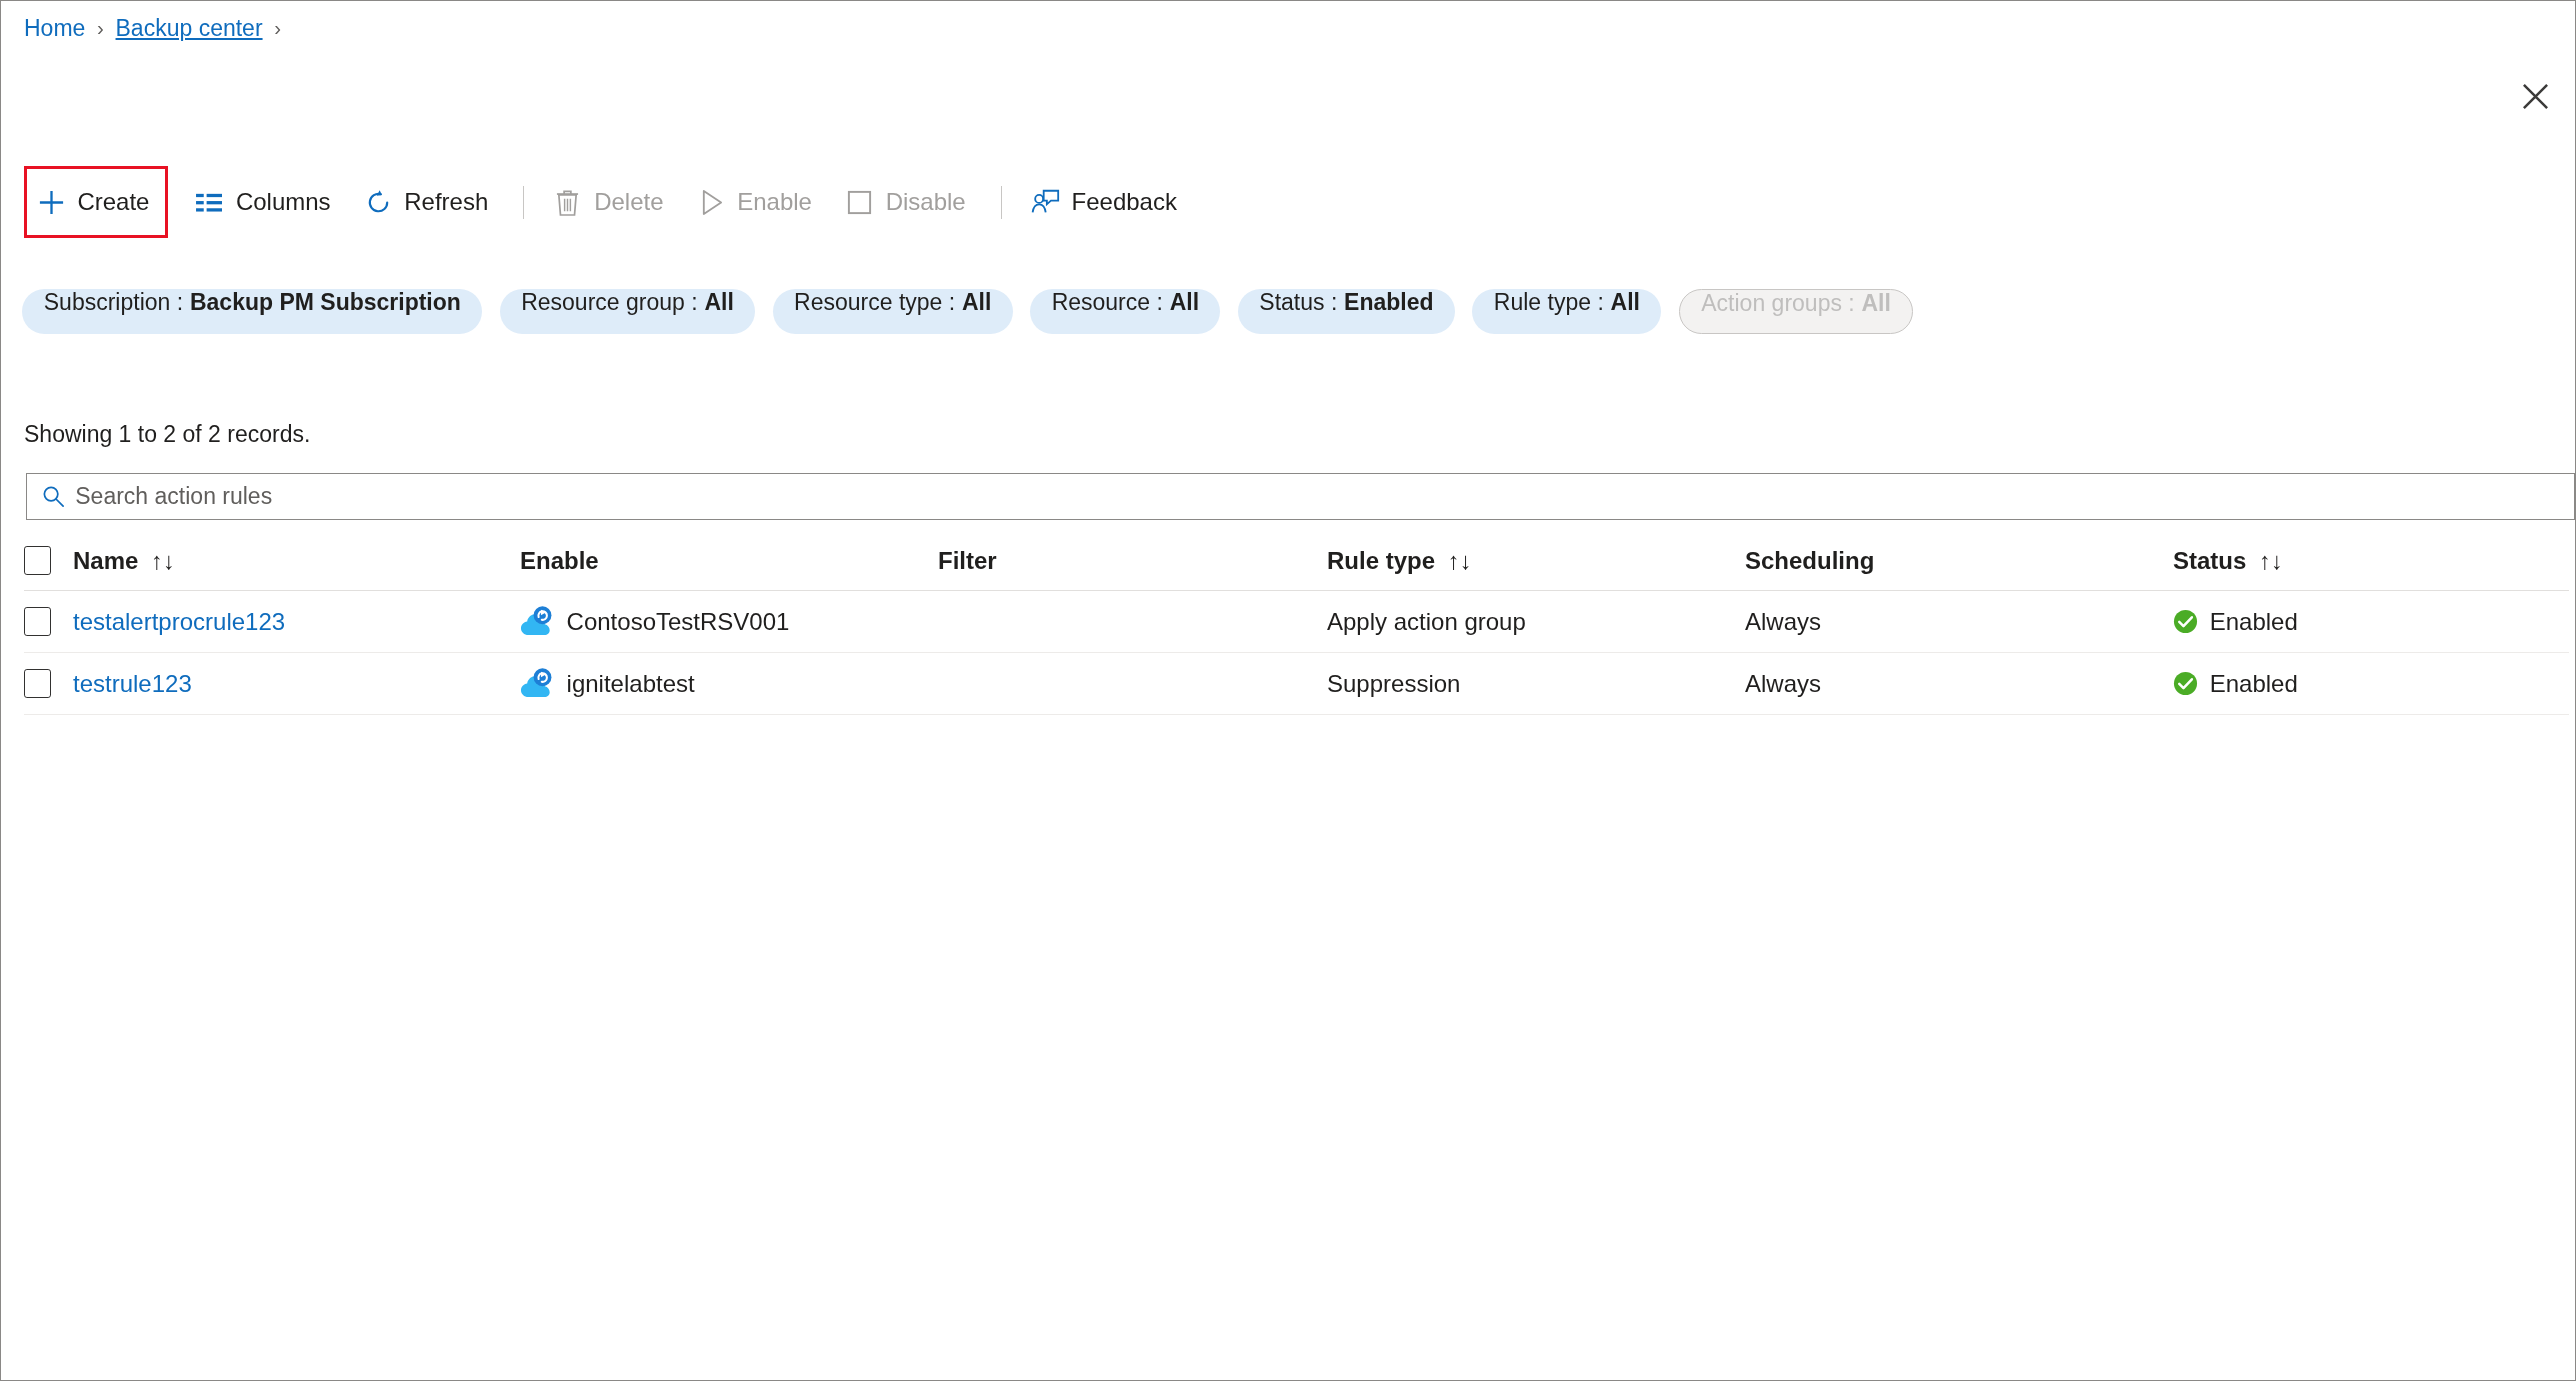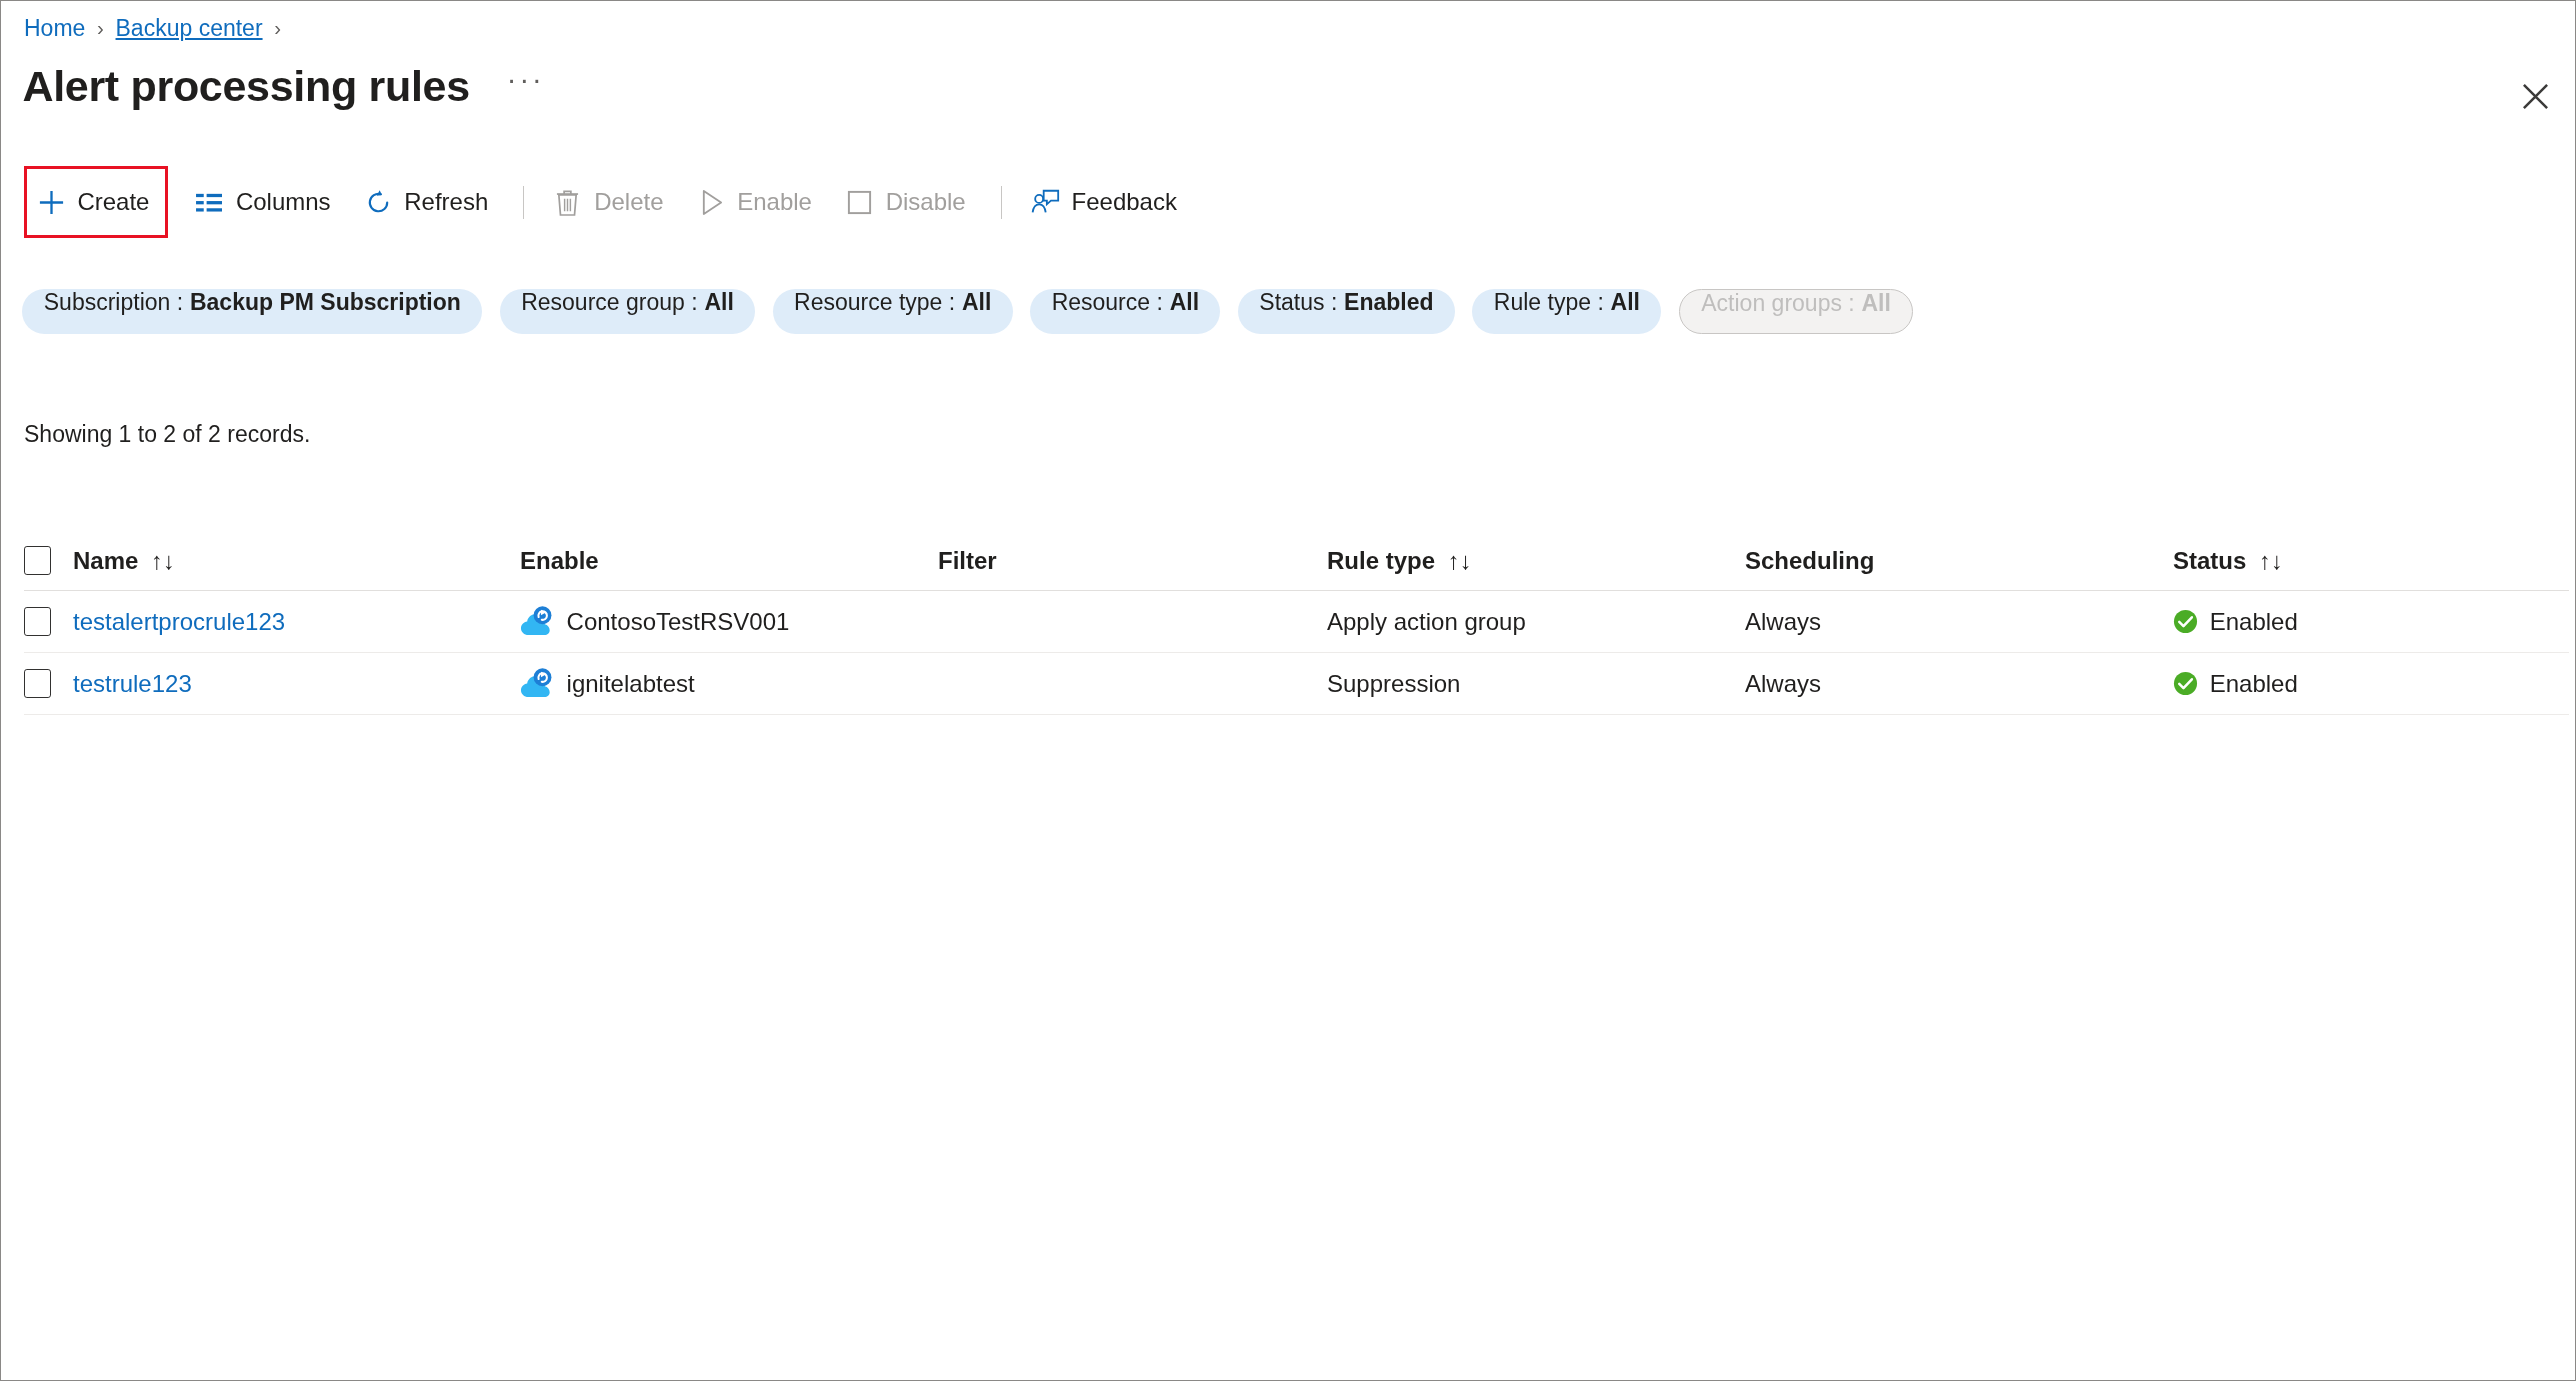--- a/index.html
+++ b/index.html
@@ -258,24 +258,20 @@
 
 <div id="page">
 
   <div class="breadcrumb">
     <a class="crumb-link">Home</a>
     <span class="crumb-sep">›</span>
     <a class="crumb-link underlined">Backup center</a>
     <span class="crumb-sep">›</span>
   </div>
 
-  <div class="title-row">
-    <div class="page-title">Alert processing rules</div>
-    <div class="title-ellipsis">···</div>
-  </div>
 
   <div class="close-btn">
     <svg width="29" height="29" viewBox="0 0 30 30">
       <path d="M3 3 L27 27 M27 3 L3 27" stroke="#3b3a39" stroke-width="2.6" fill="none"></path>
     </svg>
   </div>
 
   <div class="toolbar">
 
     <div class="cmd highlight">
@@ -391,20 +387,29 @@
     </div>
     <div class="pill disabled">
       <span>Action groups</span>
         <span>&nbsp;:</span>
       <span class="pv">All</span>
     </div>
   </div>
 
   <div class="records">Showing 1 to 2 of 2 records.</div>
 
+  <div class="searchbox">
+    <span class="sic">
+      <svg width="25" height="25" viewBox="0 0 26 26">
+        <circle cx="10.5" cy="10.5" r="7" stroke="#0f6cbd" stroke-width="1.8" fill="none"></circle>
+        <path d="M15.6 15.6 L23 23" stroke="#0f6cbd" stroke-width="1.8" stroke-linecap="round"></path>
+      </svg>
+    </span>
+    <input type="text" placeholder="Search action rules" style="">
+  </div>
 
   <div class="grid">
 
     <div class="grow head">
       <div class="cell c-check">
         <div class="chk"></div>
       </div>
       <div class="cell c-name">
         <span>Name</span>
         <span class="sorticon">↑↓</span>

